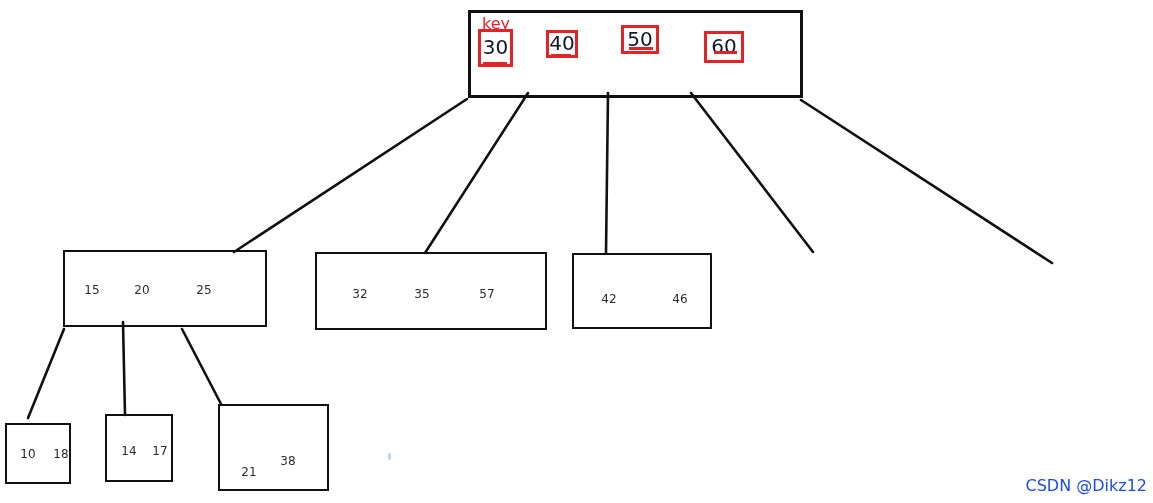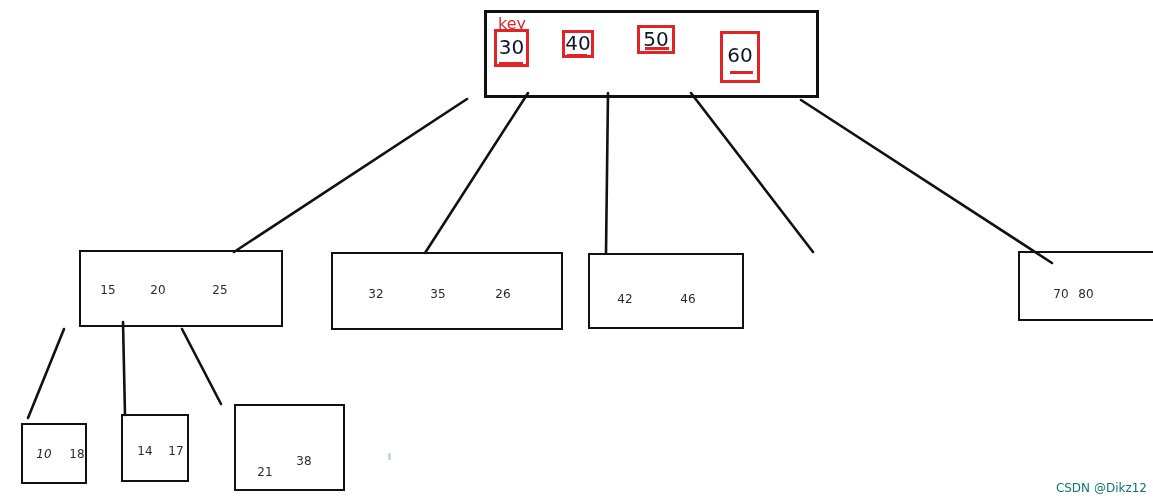--- a/index.html
+++ b/index.html
@@ -8,21 +8,20 @@
     width:1153px;height:503px;
     background:#ffffff;
     font-family:"DejaVu Sans","Liberation Sans",sans-serif;
     overflow:hidden;
   }
   .node{
     position:absolute;
     background:#ffffff;
     border:3px solid #111111;
     box-sizing:border-box;
-    margin-left:16px;
   }
   .node.thin{border-width:2.5px;}
   .keytext{
     position:absolute;
     transform:translate(-50%,-50%);
     color:#2b2b2f;
     font-size:12px;
     white-space:nowrap;
   }
   .keycell{
@@ -50,22 +49,22 @@
     line-height:1;
   }
   #edges{
     position:absolute;left:0;top:0;
     pointer-events:none;
     z-index:5;
   }
   .watermark{
     position:absolute;
     right:6px;bottom:8px;
-    color:#0f766e;
-    font-size:12px;
+    color:#1d4ed8;
+    font-size:16px;
   }
   .stray{
     position:absolute;
     left:388px;top:453px;
     width:3px;height:7px;
     background:#bcd9f0;
     border-radius:1px;
   }
 </style>
 </head>
@@ -81,51 +80,47 @@
       <span class="underline" style="left:2px;bottom:-1px;width:24px;"></span>
     </div>
     <div class="keycell" style="left:75px;top:17px;width:32px;height:28px;">
       <span class="num">40</span>
       <span class="underline" style="left:2px;bottom:-2px;width:20px;"></span>
     </div>
     <div class="keycell" style="left:150px;top:12px;width:38px;height:29px;">
       <span class="num">50</span>
       <span class="underline" style="left:5px;bottom:1px;width:24px;"></span>
     </div>
-    <div class="keycell" style="left:233px;top:18px;width:40px;height:52px;text-align:center;">
+    <div class="keycell" style="left:233px;top:18px;width:40px;height:32px;text-align:center;">
       <span class="num">60</span>
       <span class="underline" style="left:7px;bottom:6px;width:23px;"></span>
     </div>
   </div>
 
   <div class="node thin" style="left:63px;top:250px;width:204px;height:77px;">
     <span class="keytext" style="left:27px;top:38px;">15</span>
     <span class="keytext" style="left:77px;top:38px;">20</span>
     <span class="keytext" style="left:139px;top:38px;">25</span>
   </div>
 
   <div class="node thin" style="left:315px;top:252px;width:232px;height:78px;">
     <span class="keytext" style="left:43px;top:40px;">32</span>
     <span class="keytext" style="left:105px;top:40px;">35</span>
-    <span class="keytext" style="left:170px;top:40px;">26</span>
+    <span class="keytext" style="left:170px;top:40px;">57</span>
   </div>
 
-  <div class="node thin" style="left:572px;top:253px;width:156px;height:76px;">
+  <div class="node thin" style="left:572px;top:253px;width:140px;height:76px;">
     <span class="keytext" style="left:35px;top:44px;">42</span>
-    <span class="keytext" style="left:98px;top:44px;">46</span>
+    <span class="keytext" style="left:106px;top:44px;">46</span>
   </div>
 
 
-  <div class="node thin" style="left:1002px;top:251px;width:143px;height:70px;">
-    <span class="keytext" style="left:41px;top:41px;">70</span>
-    <span class="keytext" style="left:66px;top:41px;">80</span>
-  </div>
 
   <div class="node thin" style="left:5px;top:423px;width:66px;height:61px;">
-    <span class="keytext" style="left:21px;top:29px;font-style:italic;">10</span>
+    <span class="keytext" style="left:21px;top:29px;">10</span>
     <span class="keytext" style="left:54px;top:29px;">18</span>
   </div>
 
   <div class="node thin" style="left:105px;top:414px;width:68px;height:68px;">
     <span class="keytext" style="left:22px;top:35px;">14</span>
     <span class="keytext" style="left:53px;top:35px;">17</span>
   </div>
 
   <div class="node thin" style="left:218px;top:404px;width:111px;height:87px;">
     <span class="keytext" style="left:29px;top:66px;text-align:center;">21</span>

